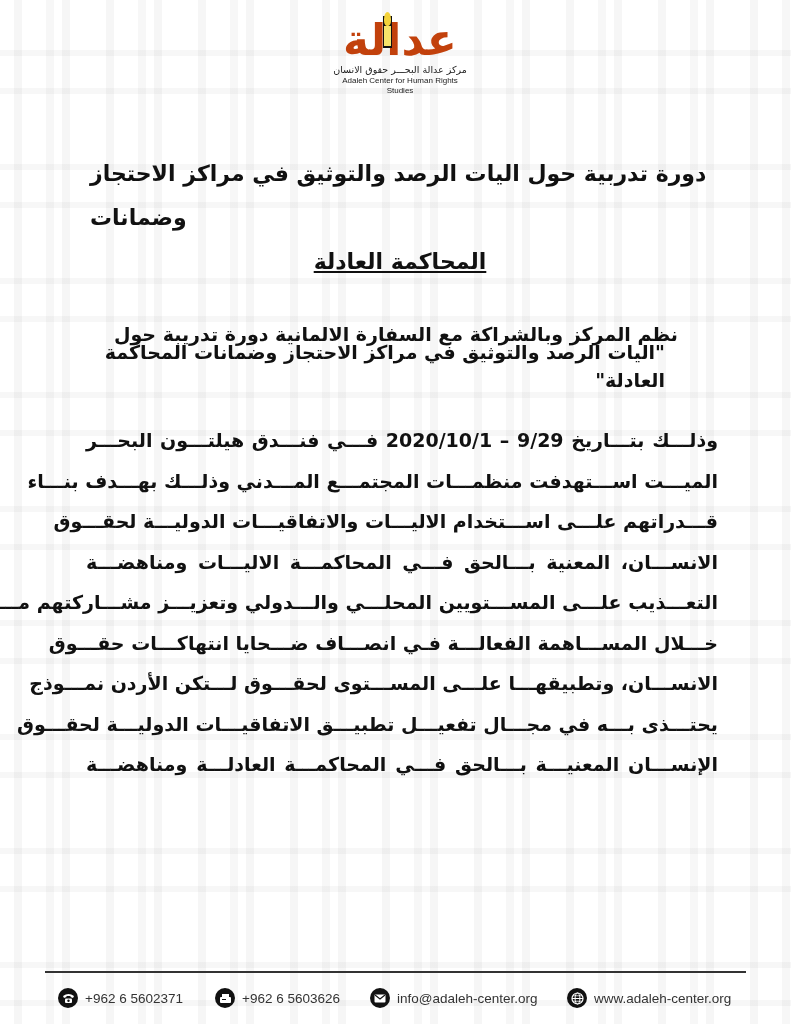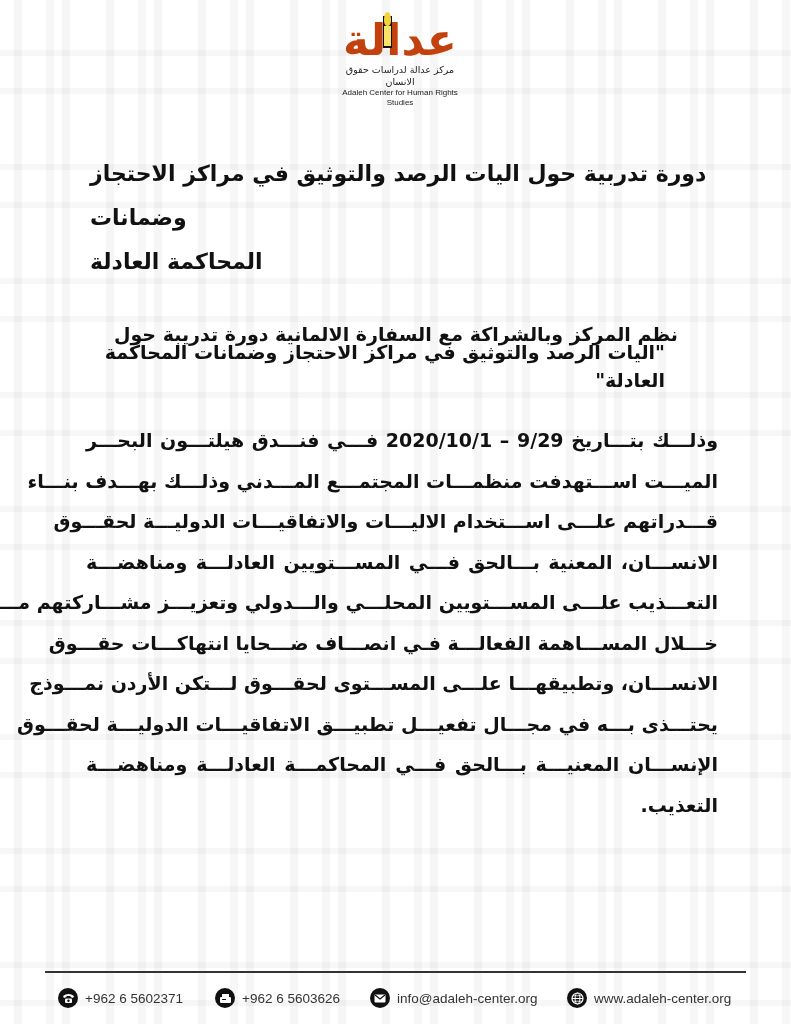--- a/index.html
+++ b/index.html
@@ -34,21 +34,21 @@
     background: #f3d23a; border-radius: 50% 50% 40% 40%;
   }
   .candle-body { position: absolute; left: 54px; top: 12px; width: 7px; height: 20px; background: #f7e36a; }
   .logo-ar { font-size: 9.5px; line-height: 12px; direction: rtl; color: #222; margin-top: 2px; }
   .logo-en { font-family: "Liberation Sans", sans-serif; font-size: 8px; line-height: 10px; color: #222; }
   .title {
     position: absolute; left: 90px; width: 620px; top: 152px;
     font-size: 22px; font-weight: bold; line-height: 44px; text-align: center; direction: rtl;
   }
   .title .line1 { display: block; text-align: left; }
-  .title .line2 { display: block; text-align: left; }
+  .title .line2 { display: block; text-align: center; text-decoration: underline; }
   .intro {
     position: absolute; left: 108px; width: 570px; top: 272px;
     font-size: 19px; font-weight: bold; line-height: 28px; direction: rtl; text-align: right; margin-top: 48px;
   }
   .quoted {
     position: absolute; left: 100px; width: 565px; top: 338px;
     font-size: 19px; font-weight: bold; line-height: 28px; direction: rtl; text-align: right;
   }
 
   
@@ -88,43 +88,42 @@
 
 <div class="page">
 
   <div class="logo">
     <div class="logo-mark">
       <span class="logo-word">عدالة</span>
       <span class="candle"></span>
       <span class="candle-body"></span>
       <span class="flame"></span>
     </div>
-    <div class="logo-ar">مركز عدالة لدراسات حقوق الانسان</div>
+    <div class="logo-ar">مركز عدالة البحـــر حقوق الانسان</div>
     <div class="logo-en">Adaleh Center for Human Rights Studies</div>
   </div>
 
   <div class="title">
     <span class="line1">دورة تدربية حول اليات الرصد والتوثيق في مراكز الاحتجاز وضمانات</span>
     <span class="line2">المحاكمة العادلة</span>
   </div>
 
   <div class="intro">نظم المركز وبالشراكة مع السفارة الالمانية  دورة تدريبة حول</div>
   <div class="quoted">"اليات الرصد والتوثيق في مراكز الاحتجاز وضمانات المحاكمة العادلة"</div>
 
   <div class="body-par">
     <span class="body-line">وذلـــك بتـــاريخ 9/29 – 2020/10/1 فـــي فنـــدق هيلتـــون البحـــر</span>
     <span class="body-line">الميـــت اســـتهدفت منظمـــات المجتمـــع المـــدني وذلـــك بهـــدف بنـــاء</span>
     <span class="body-line">قـــدراتهم علـــى اســـتخدام الاليـــات والاتفاقيـــات الدوليـــة لحقـــوق</span>
-    <span class="body-line">الانســـان، المعنية بـــالحق فـــي المســـتويين العادلـــة ومناهضـــة</span>
+    <span class="body-line">الانســـان، المعنية بـــالحق فـــي المحاكمـــة الاليـــات ومناهضـــة</span>
     <span class="body-line">التعـــذيب علـــى المســـتويين المحلـــي والـــدولي وتعزيـــز مشـــاركتهم مـــن</span>
     <span class="body-line">خـــلال المســـاهمة الفعالـــة فـي انصـــاف ضـــحايا انتهاكـــات حقـــوق</span>
     <span class="body-line">الانســـان،  وتطبيقهـــا علـــى المســـتوى لحقـــوق لـــتكن الأردن نمـــوذج</span>
     <span class="body-line">يحتـــذى بـــه في مجـــال تفعيـــل تطبيـــق الاتفاقيـــات الدوليـــة لحقـــوق</span>
     <span class="body-line">الإنســـان المعنيـــة بـــالحق فـــي المحاكمـــة العادلـــة ومناهضـــة</span>
-    <span class="body-line last">التعذيب.</span>
   </div>
 
   <div class="footer-rule"></div>
 
   <div class="footer">
     <div class="contact">
       <span class="ico">
         <svg width="13" height="11" viewBox="0 0 13 11">
             <path d="M1 3 Q6.5 -1 12 3 L11 5 L8.5 4 L8.5 3 L4.5 3 L4.5 4 L2 5 Z" fill="#fff"></path>
             <rect x="3" y="5.5" width="7" height="4.5" rx="1" fill="#fff"></rect>

